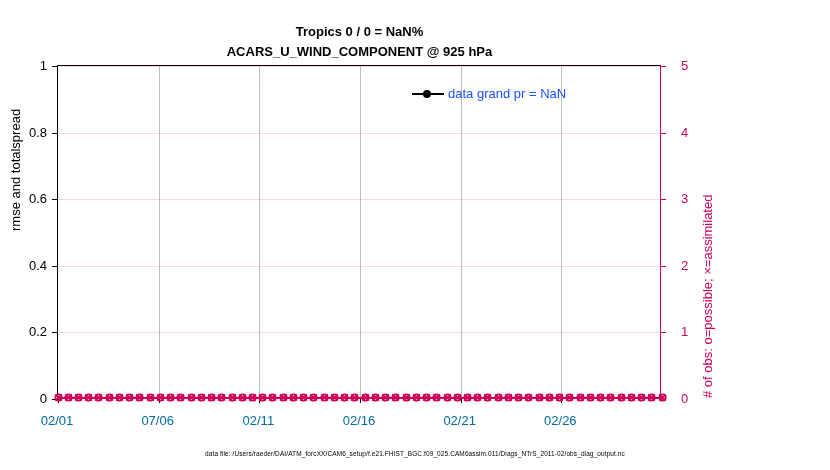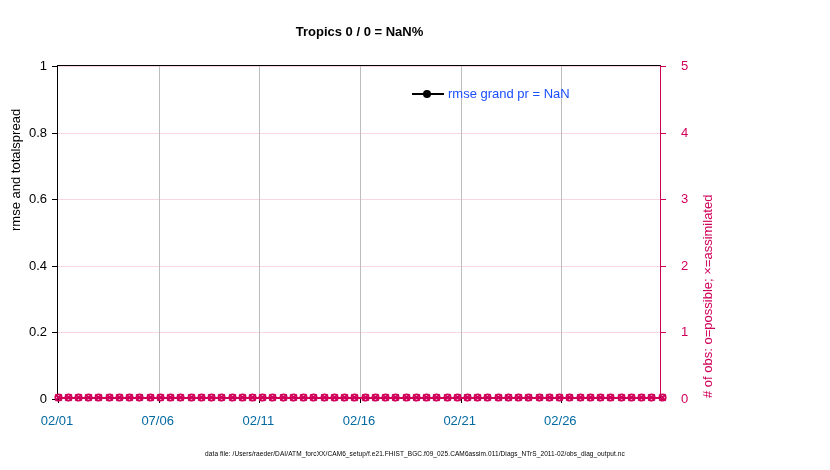--- a/index.html
+++ b/index.html
@@ -222,20 +222,21 @@
   }
   .obs-marker svg { display: block; }
 </style>
 </head>
 <body>
 
 <div id="figure">
 
   <div class="title-block">
     <div class="title-line">Tropics 0 / 0 = NaN%</div>
+    <div class="title-line">ACARS_U_WIND_COMPONENT @ 925 hPa</div>
   </div>
 
   <div class="plot-area" id="plot-area">
     <div id="grid-layer">
         <div class="grid-h" style="top: 266.4px;"></div>
         <div class="grid-h" style="top: 199.8px;"></div>
         <div class="grid-h" style="top: 133.2px;"></div>
         <div class="grid-h" style="top: 66.6px;"></div>
         <div class="grid-h" style="top: 0px;"></div>
         <div class="grid-v" style="left: 100.667px;"></div>
@@ -896,19 +897,19 @@
 
   <div class="axis-title-left">rmse and totalspread</div>
   <div class="axis-title-right"># of obs: o=possible; ×=assimilated</div>
 
   <div class="legend">
     <div class="legend-row">
       <span class="legend-sample">
         <span class="lseg" style="background:#000000"></span>
         <span class="ldot" style="background:#000000"></span>
       </span>
-      <span class="legend-text">rmse grand pr = NaN</span>
+      <span class="legend-text">data grand pr = NaN</span>
     </div>
   </div>
 
   <div class="caption">data file: /Users/raeder/DAI/ATM_forcXX/CAM6_setup/f.e21.FHIST_BGC.f09_025.CAM6assim.011/Diags_NTrS_2011-02/obs_diag_output.nc</div>
 
 </div>
 
 </body></html>

